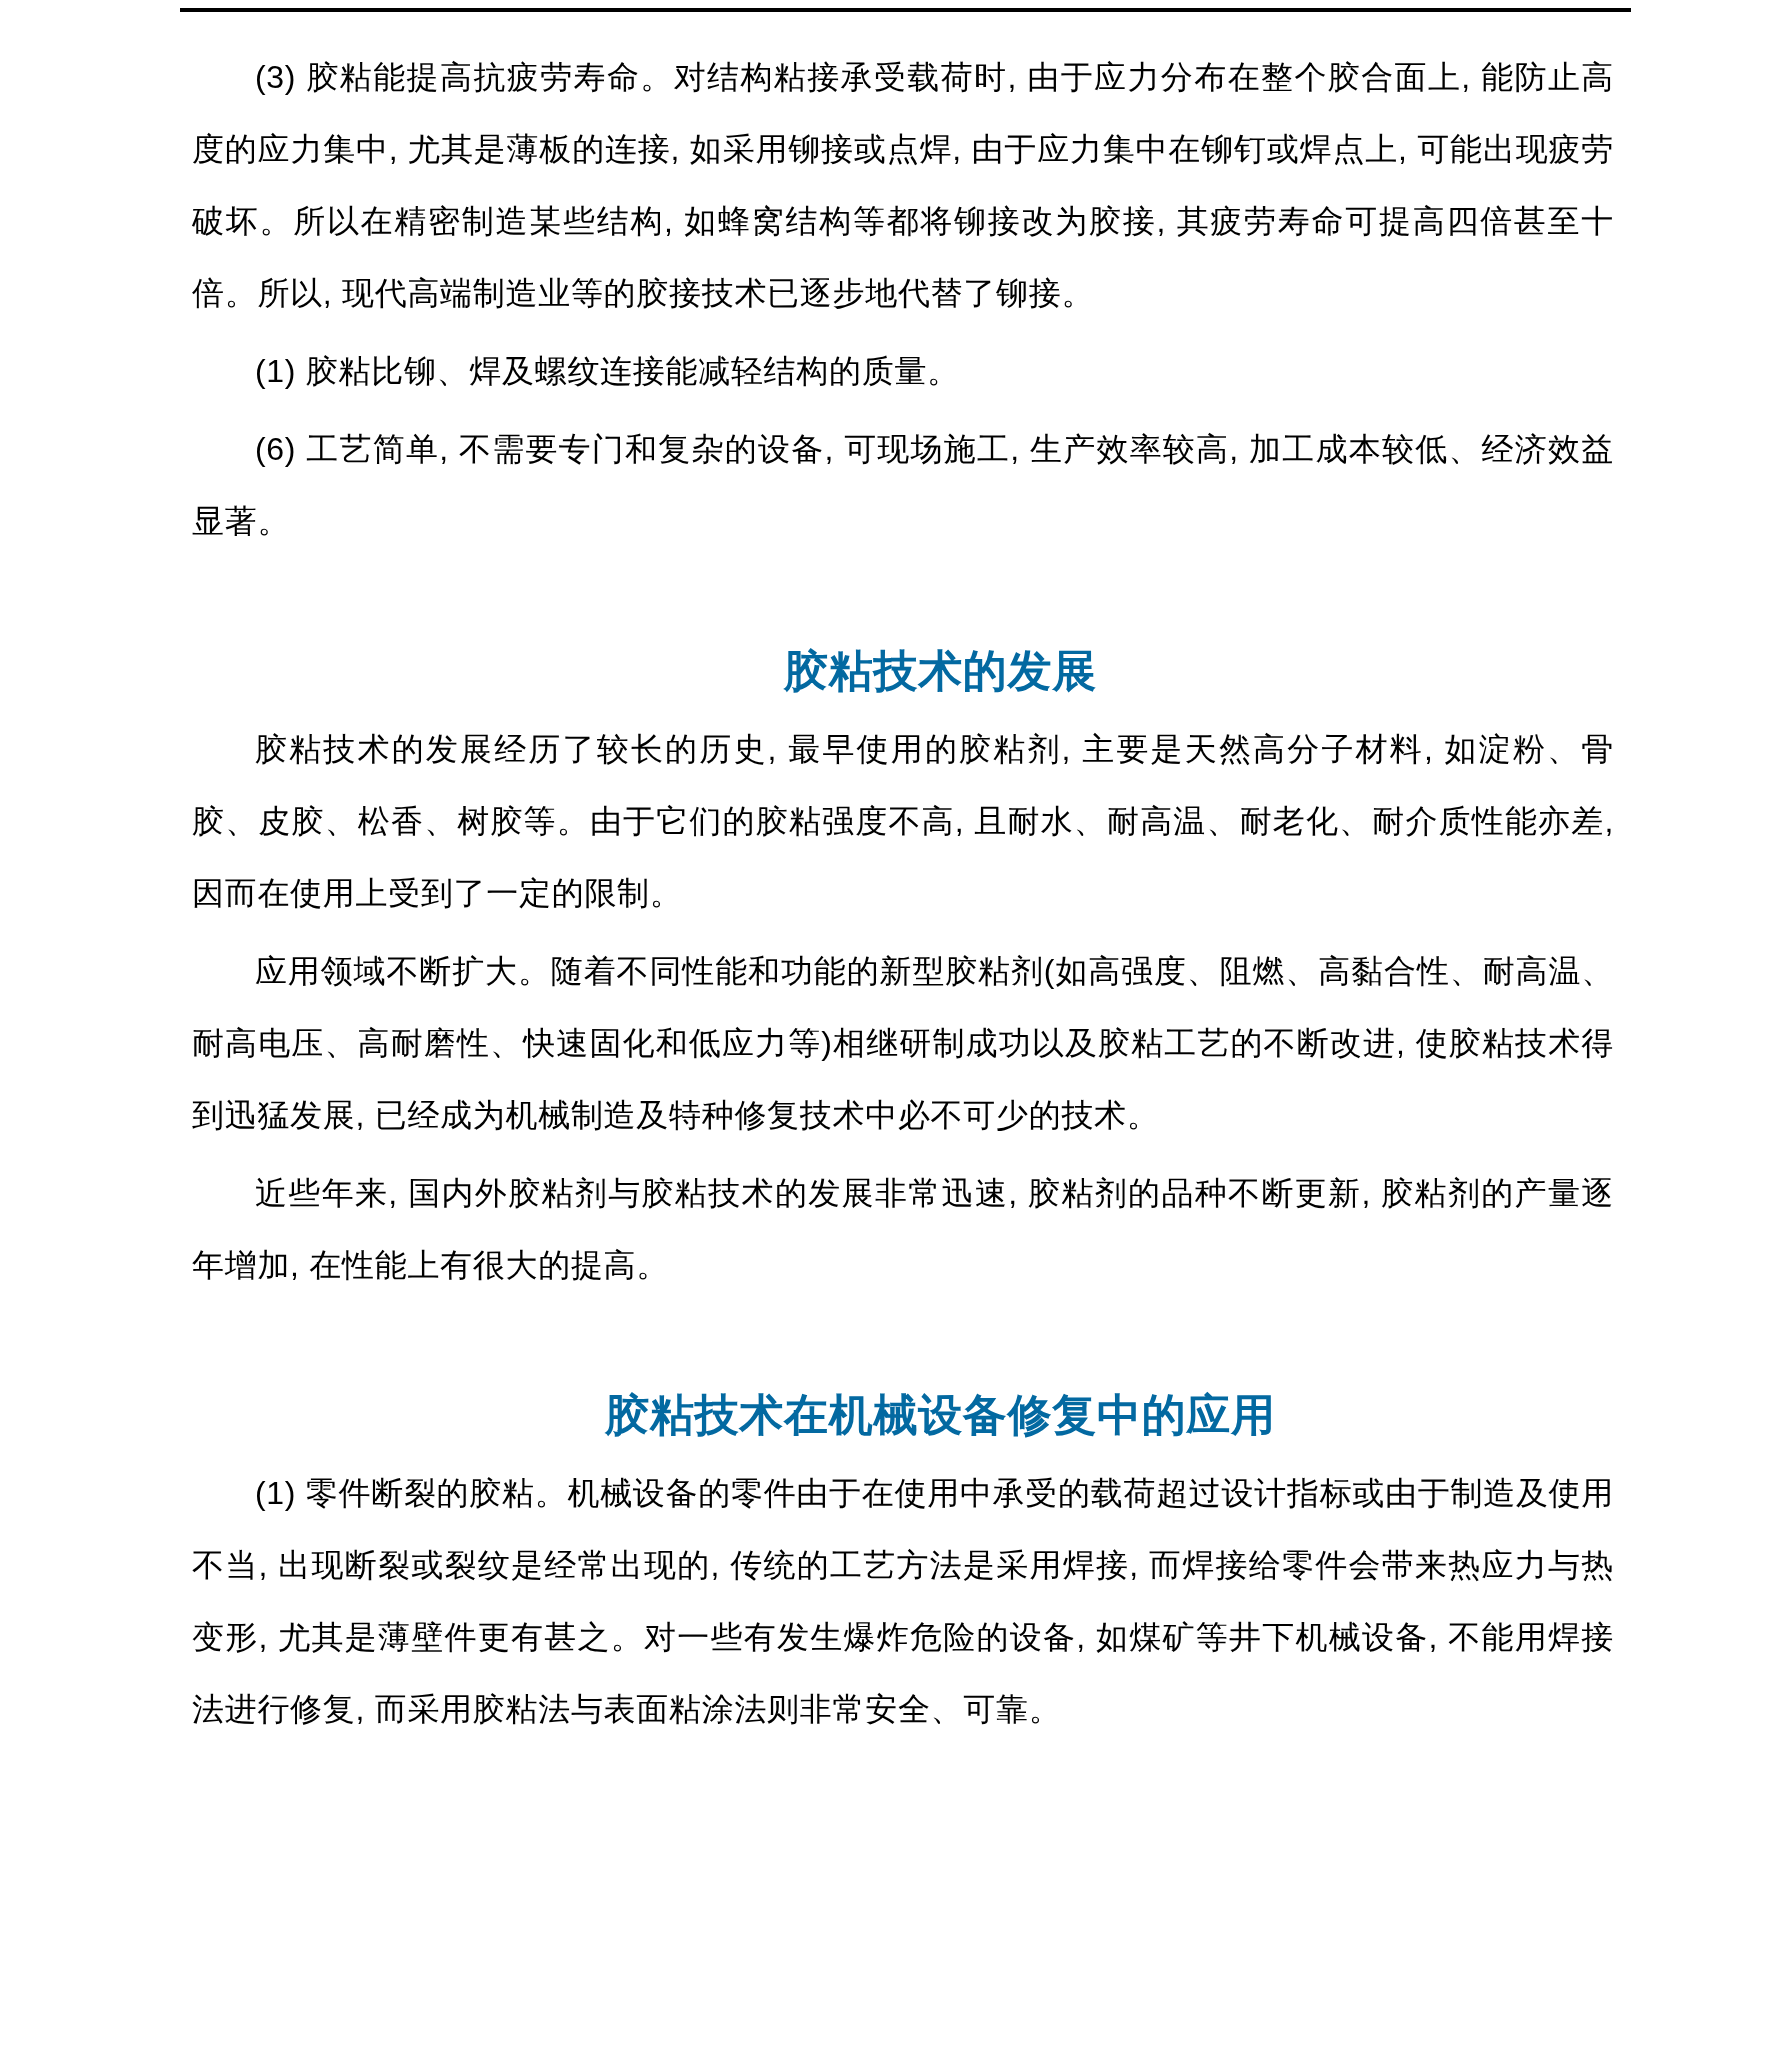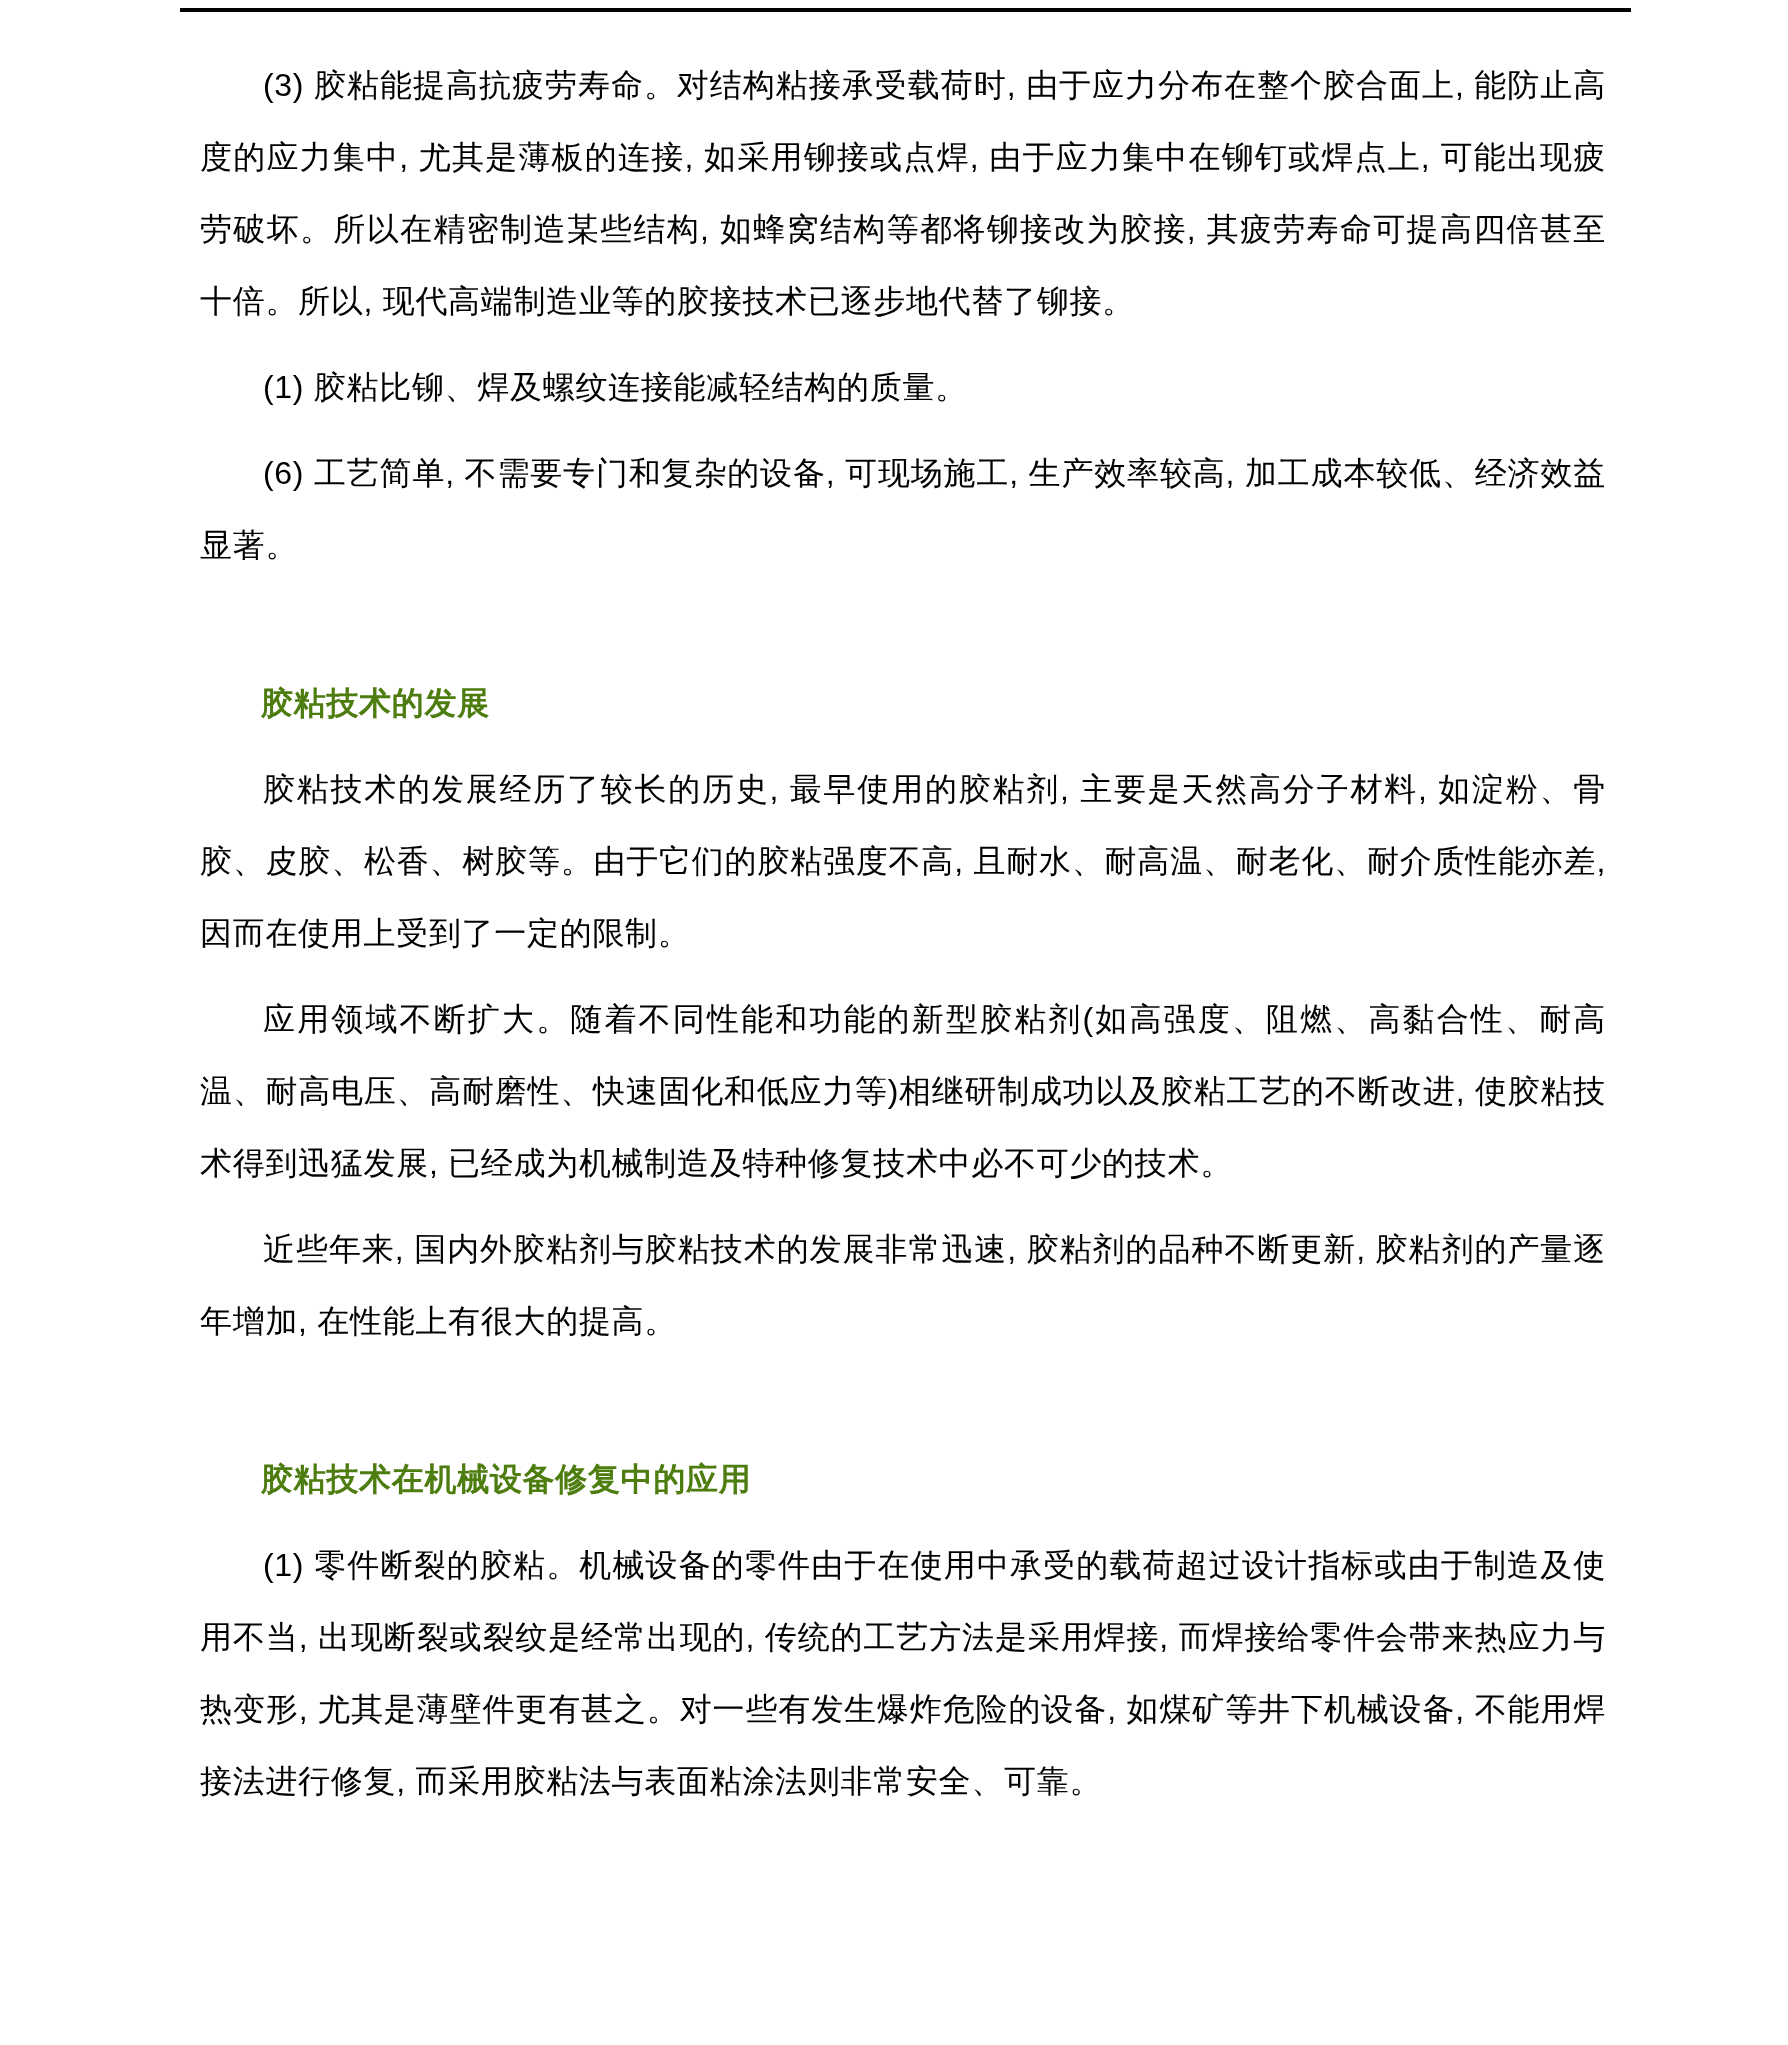--- a/index.html
+++ b/index.html
@@ -24,38 +24,39 @@
     height: 4.3px;
     background: #000000;
   }
   .content {
     position: absolute;
     left: 186px;
     top: 35px;
     width: 1434px;
   }
   .para {
-    margin: 14px;
+    margin: 6px;
     font-size: 32px;
     line-height: 72px;
     text-align: justify;
     text-justify: inter-ideograph;
     text-indent: 63px;
     letter-spacing: 0.7px;
     word-break: break-all;
     color: #000000;
   }
   .heading {
     margin: 0;
-    font-size: 32px;
+    font-size: 44px;
     line-height: 72px;
     font-weight: 700;
     text-indent: 75px;
     letter-spacing: 0.7px;
-    color: #4d7c0f;
+    color: #0369a1;
+    text-align: center;
   }
   .spacer {
     height: 72px;
   }
 </style>
 </head>
 <body>
 
 <div class="page">
 

